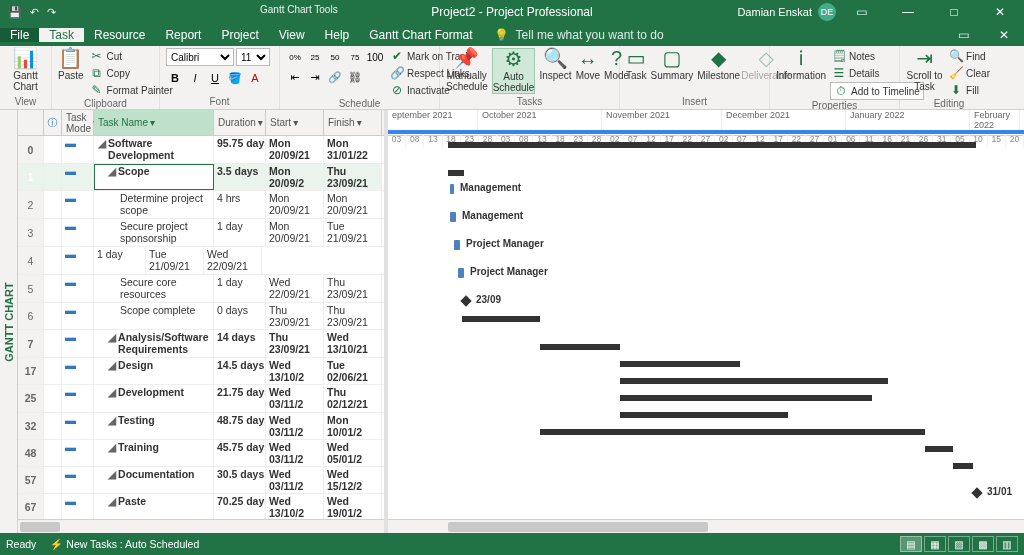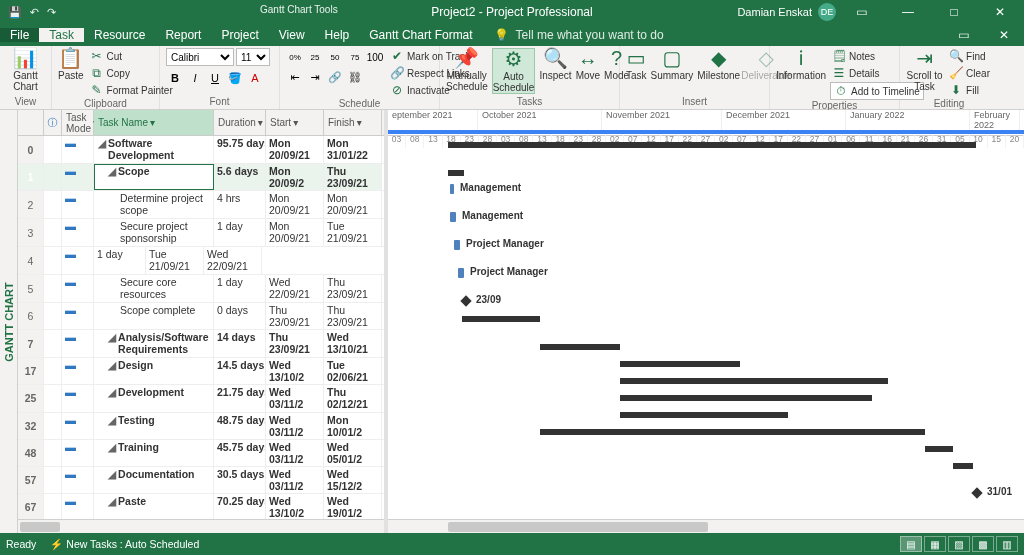--- a/index.html
+++ b/index.html
@@ -380,21 +380,21 @@
         <div class="grow bold selrow">
           <div class="cell col-id">1</div>
           <div class="cell col-ind"></div>
           <div class="cell col-mode">
             <span class="task-ico">▬</span>
           </div>
           <div class="cell col-name wrap indent1 focuscell">
             <span style="color:#666;margin-right:2px">◢</span>
             <span>Scope</span>
           </div>
-          <div class="cell col-dur">5.6 days</div>
+          <div class="cell col-dur">3.5 days</div>
           <div class="cell col-start wrap">Mon 20/09/2</div>
           <div class="cell col-fin wrap">Thu 23/09/21</div>
         </div>
         <div class="grow tall">
           <div class="cell col-id">2</div>
           <div class="cell col-ind"></div>
           <div class="cell col-mode">
             <span class="task-ico">▬</span>
           </div>
           <div class="cell col-name wrap indent2">

